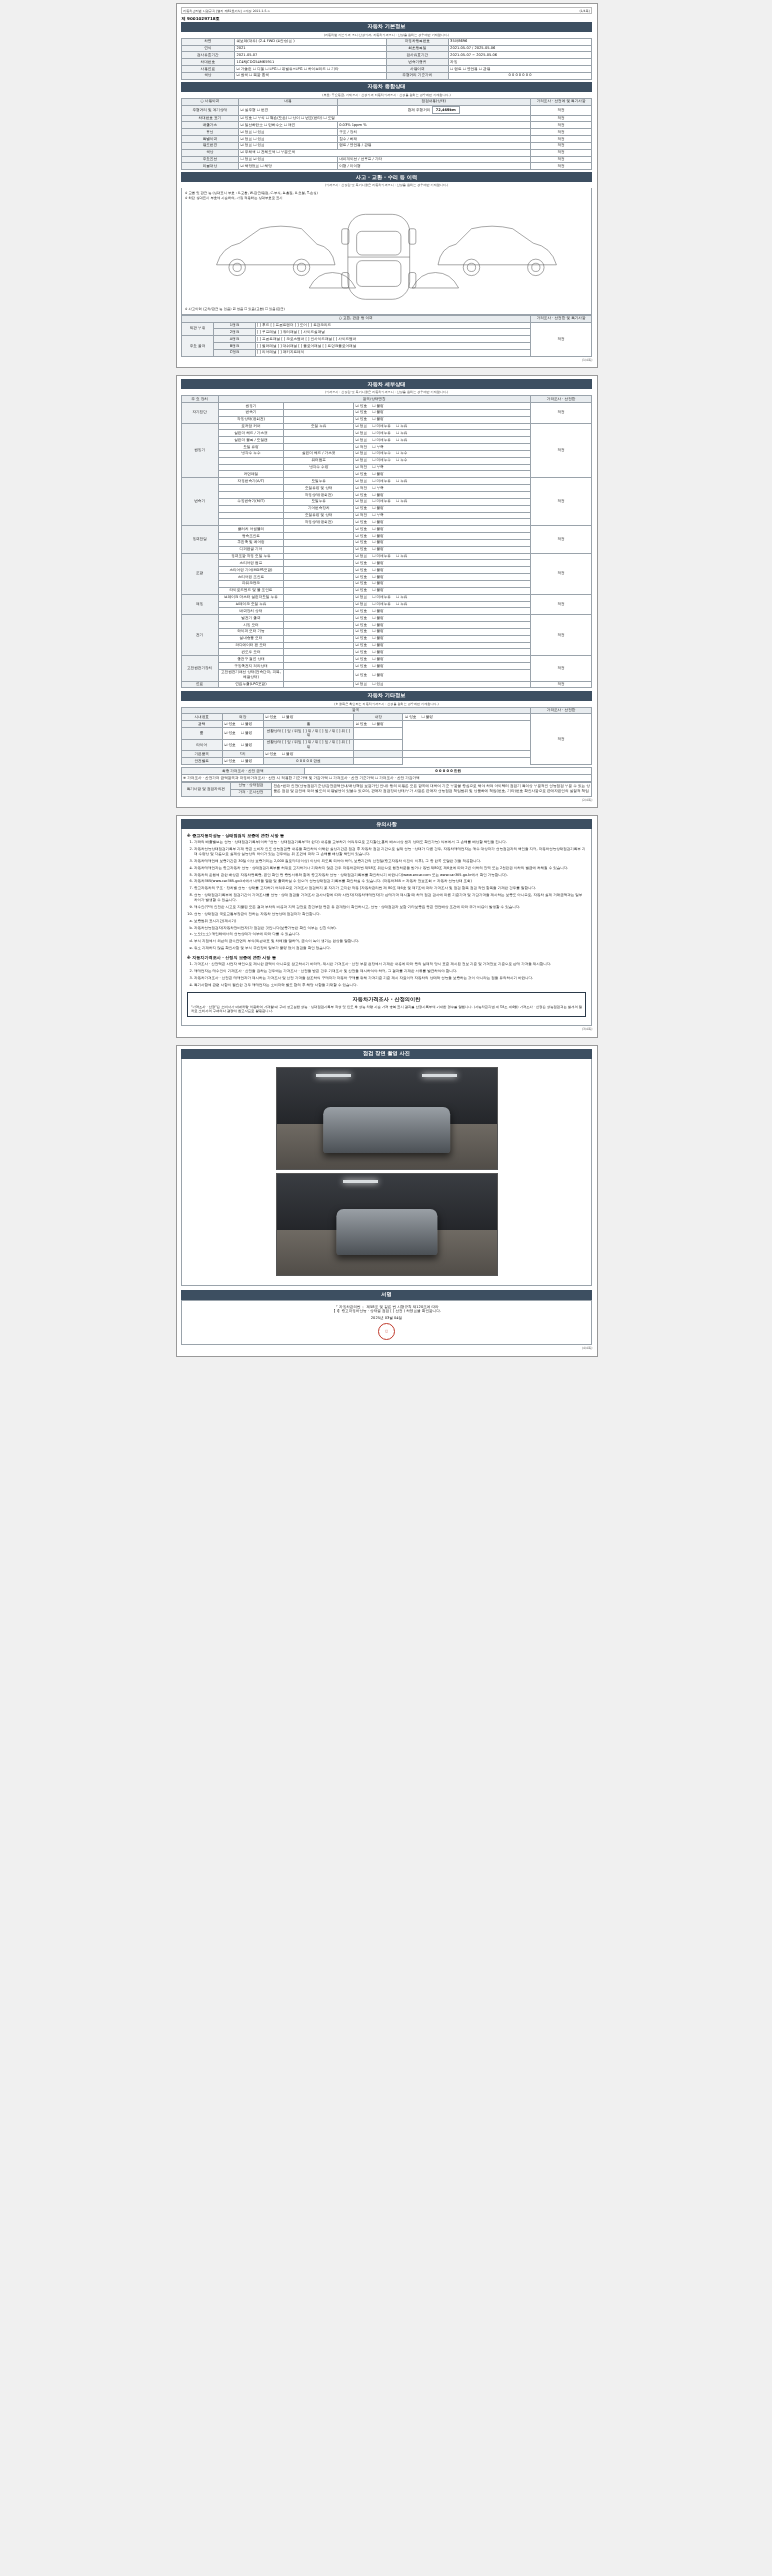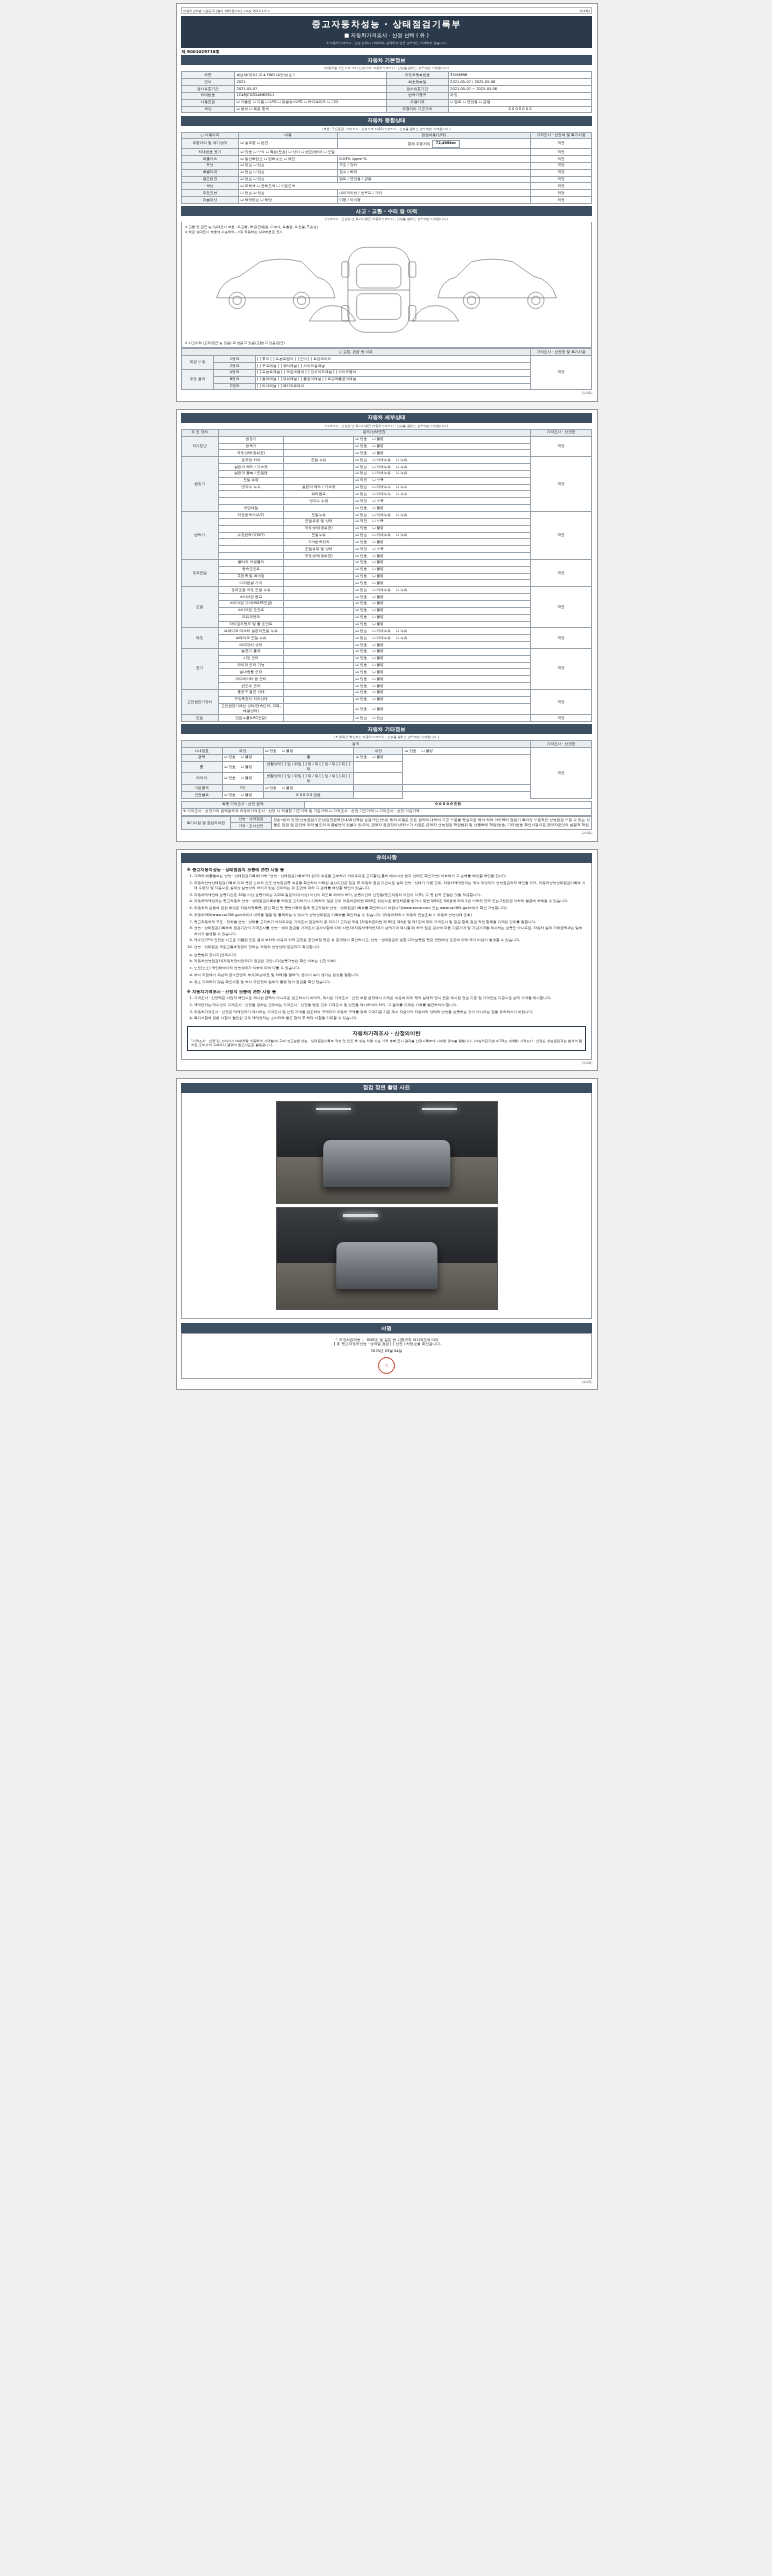--- a/index.html
+++ b/index.html
@@ -50,25 +50,20 @@
 <body>
 
 <div class="page">
 
   <div class="sheet">
     <div class="topnote">
       <span>자동차관리법 시행규칙 [별지 제82호서식] &lt;개정 2021.1.5.&gt;</span>
       <span>(1/4쪽)</span>
     </div>
 
-    <div class="titlebar">
-      <div class="t1">중고자동차성능 · 상태점검기록부</div>
-      <div class="t2">■ 자동차가격조사 · 산정 선택 ( 유 )</div>
-      <div class="t3">※ 자동차가격조사 · 산정 선택시 기재하며, 선택하지 않은 경우에는 기재하지 않습니다.</div>
-    </div>
 
     <div class="docno">제 9001029718호</div>
 
     <div class="secbar">자동차 기본정보</div>
     <div class="secsub">(자동차법 기본가격 조사·산정가격, 자동차가격조사 · 산정을 원하는 경우에만 기재합니다.)</div>
 
     <table class="g">
       <colgroup>
           <col style="width:13%">
           <col style="width:37%">

